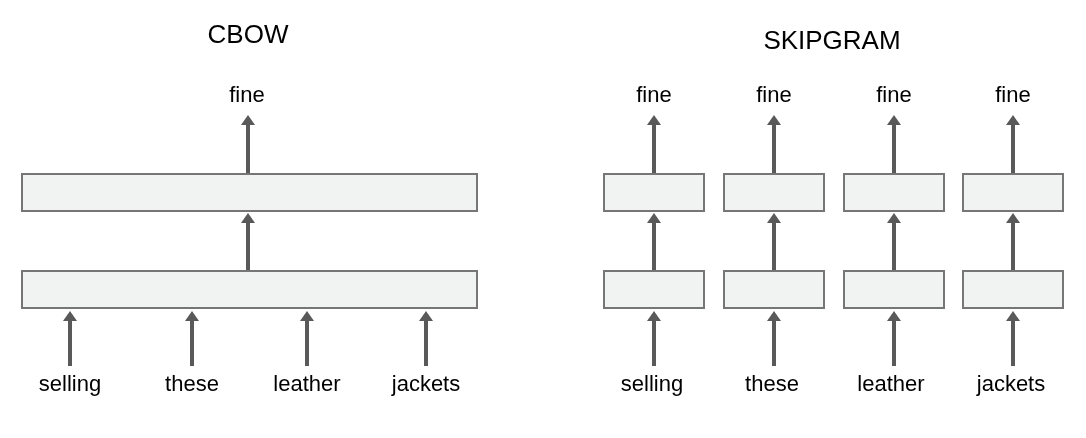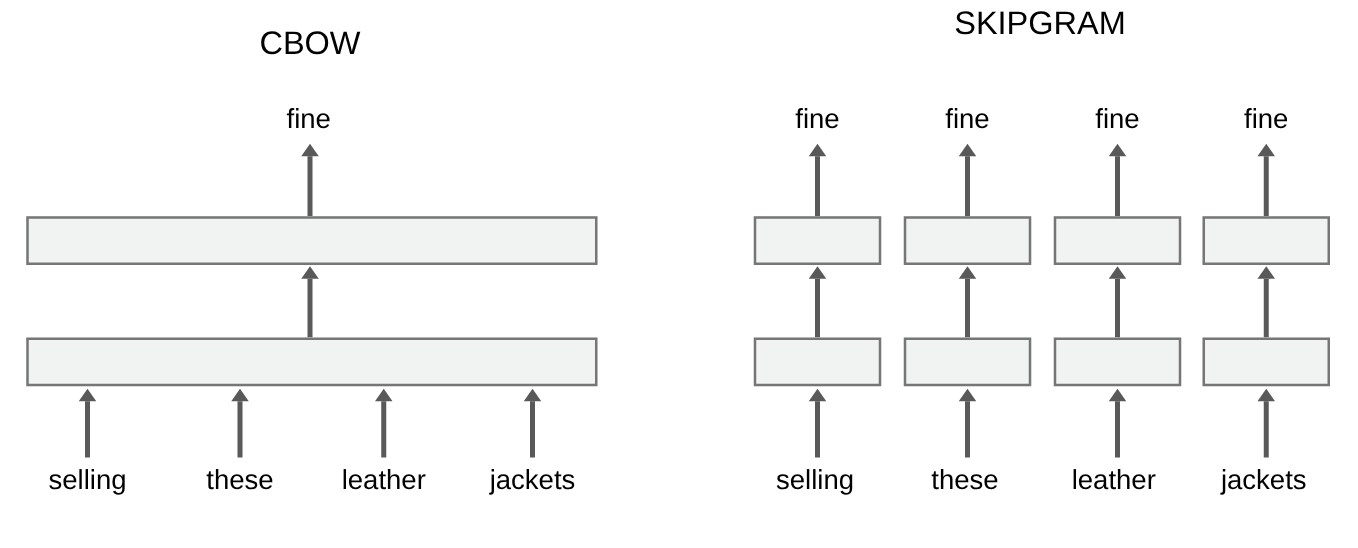--- a/index.html
+++ b/index.html
@@ -97,21 +97,21 @@
   <div class="arrow-up" style="left:419px; top:311px; height:55px">
     <div class="arrow-head"></div>
     <div class="arrow-shaft"></div>
   </div>
 
   <div class="word" style="left:70px; top:372px">selling</div>
   <div class="word" style="left:192px; top:372px">these</div>
   <div class="word" style="left:307px; top:372px">leather</div>
   <div class="word" style="left:426px; top:372px">jackets</div>
 
-  <div class="title" style="left:832px; top:4px">SKIPGRAM</div>
+  <div class="title" style="left:832px; top:26px">SKIPGRAM</div>
 
   <div class="word" style="left:654px; top:83px">fine</div>
   <div class="arrow-up" style="left:647px; top:115px; height:58px">
     <div class="arrow-head"></div>
     <div class="arrow-shaft"></div>
   </div>
   <div class="layer-box" style="left:603px; top:173px; width:102px; height:39px"></div>
   <div class="arrow-up" style="left:647px; top:213px; height:57px">
     <div class="arrow-head"></div>
     <div class="arrow-shaft"></div>

